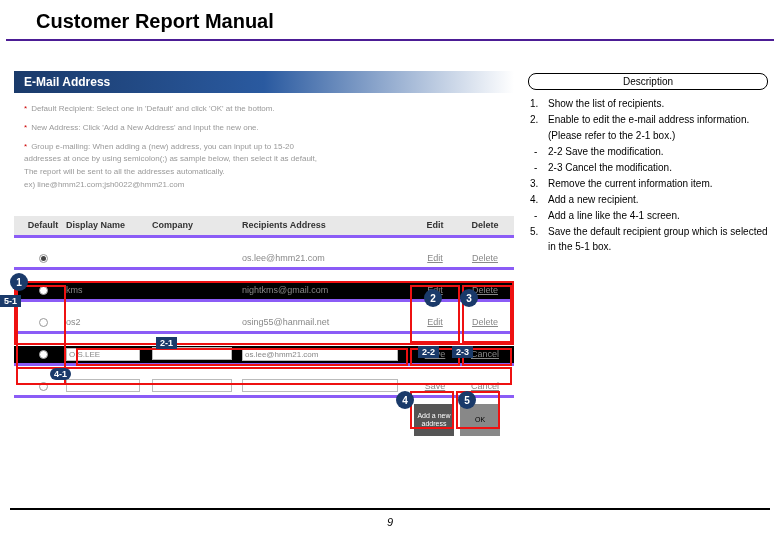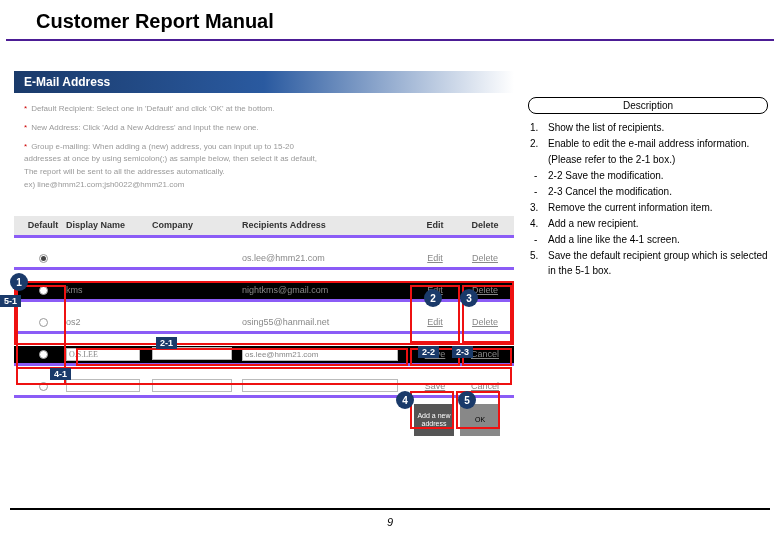--- a/index.html
+++ b/index.html
@@ -90,21 +90,21 @@
   .input-box {
     border: 1px solid #bbb;
     height: 13px;
     padding: 0 2px;
     font-size: 8px;
     background: #fff;
     color: #888;
     display: inline-flex;
     align-items:center;
   }
-  .input-disp { width: 74px; font-family: Liberation Serif, serif; }
+  .input-disp { width: 74px; }
   .input-comp { width: 80px; }
   .input-addr { width: 156px; }
   .footer-btns {
     display: flex;
     gap: 6px;
     margin-top: 6px;
     padding-left: 400px;
   }
   .footer-btn {
     width: 40px;
@@ -142,21 +142,20 @@
     top: 32px;
     width: 240px;
   }
   .desc-title-box {
     border: 1px solid #000;
     border-radius: 8px;
     padding: 2px 0;
     text-align: center;
     font-size: 10px;
     margin-bottom: 6px;
-    margin-top: 24px;
   }
   .desc-list {
     font-size: 10px;
     line-height: 1.5;
     padding-left: 20px;
   }
   .desc-list li { margin-bottom: 1px; list-style: none; position: relative; }
   .desc-list li.num::before {
     content: attr(data-num);
     position: absolute;
@@ -299,21 +298,21 @@
     </ul>
   </div>
 
   <div class="callout" style="left:10px; top:232px;">1</div>
   <div class="callout rect" style="left:0; top:254px;">5-1</div>
   <div class="callout" style="left:424px; top:248px;">2</div>
   <div class="callout" style="left:460px; top:248px;">3</div>
   <div class="callout rect" style="left:156px; top:296px;">2-1</div>
   <div class="callout rect" style="left:418px; top:305px;">2-2</div>
   <div class="callout rect" style="left:452px; top:305px;">2-3</div>
-  <div class="callout rect" style="left:50px; top:327px;">4-1</div>
+  <div class="callout rect" style="left:50px; top:327px;border-radius:6px;">4-1</div>
   <div class="callout" style="left:396px; top:350px;">4</div>
   <div class="callout" style="left:458px; top:350px;">5</div>
 
   <div class="red-box" style="left:14px; top:240px; width:500px; height:64px;"></div>
   <div class="red-box" style="left:16px; top:244px; width:50px; height:100px;"></div>
   <div class="red-box" style="left:410px; top:244px; width:50px; height:58px;"></div>
   <div class="red-box" style="left:462px; top:244px; width:50px; height:58px;"></div>
   <div class="red-box" style="left:76px; top:307px; width:332px; height:18px;"></div>
   <div class="red-box" style="left:410px; top:307px; width:50px; height:18px;"></div>
   <div class="red-box" style="left:462px; top:307px; width:50px; height:18px;"></div>

